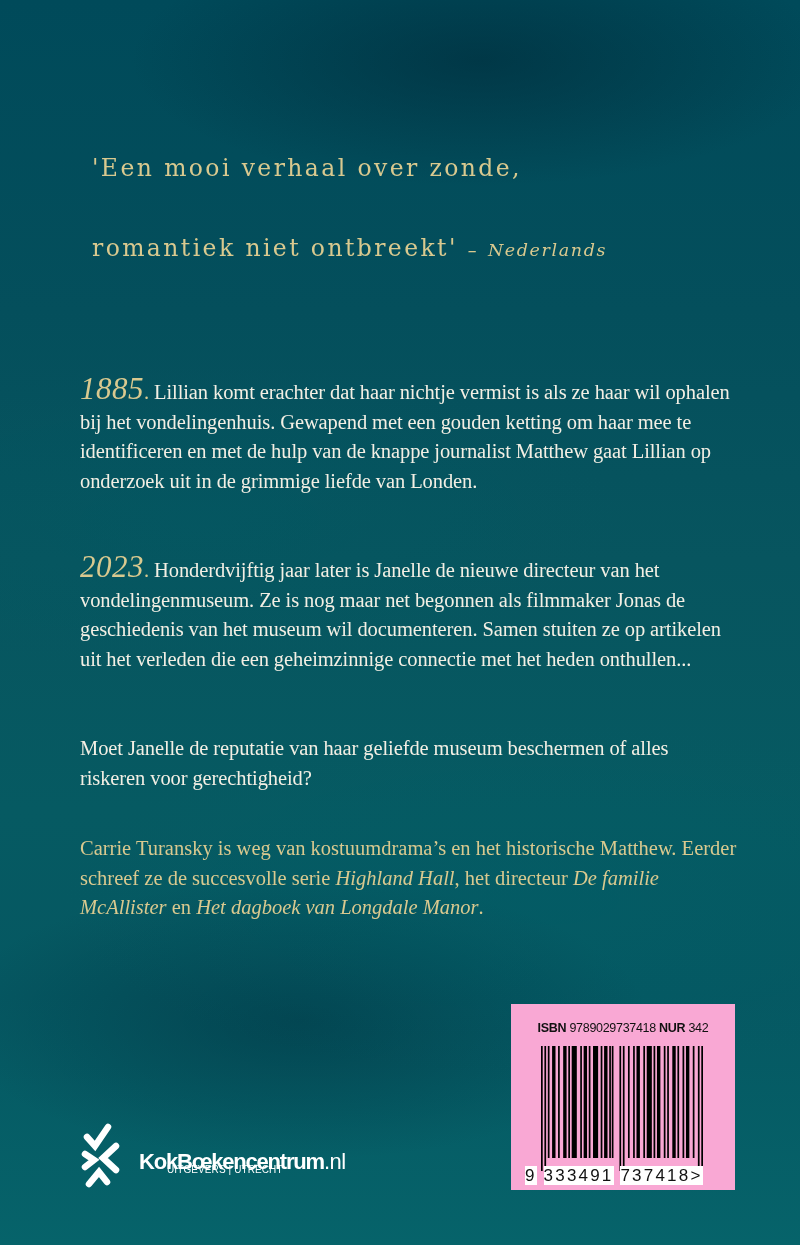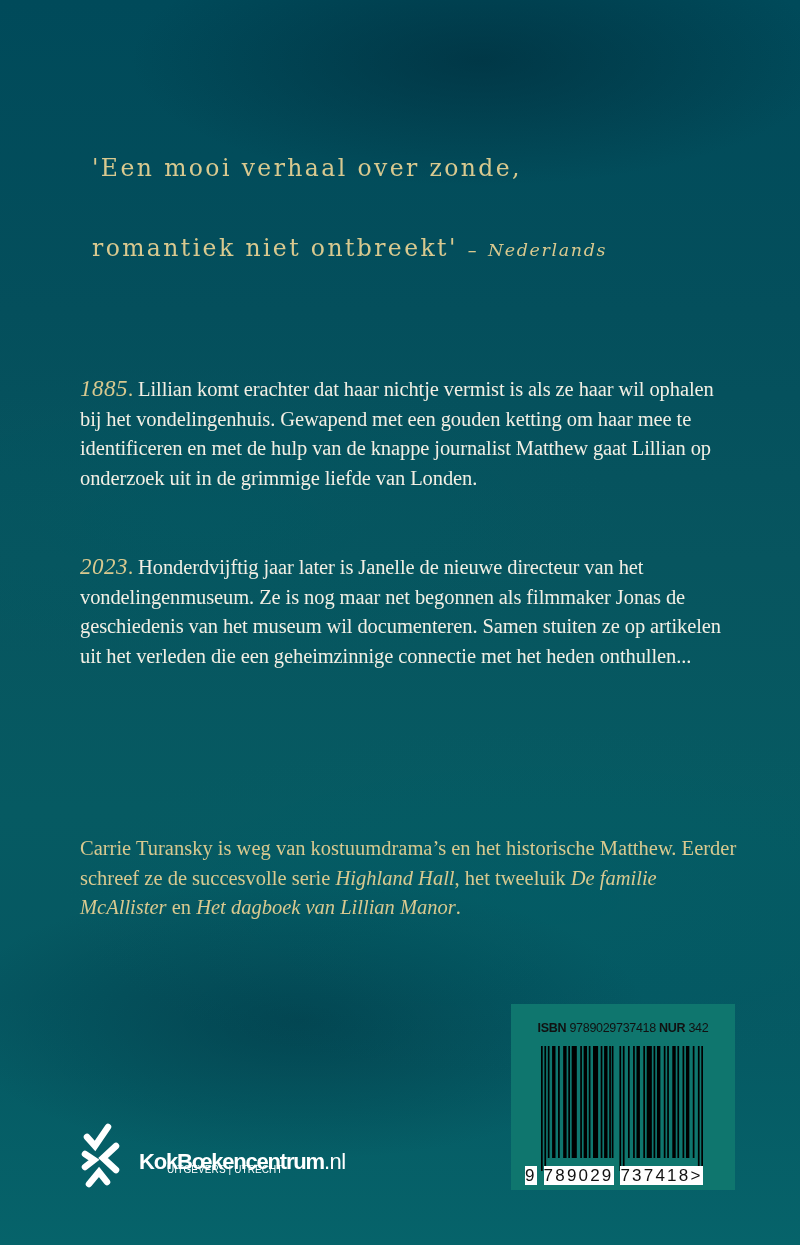--- a/index.html
+++ b/index.html
@@ -28,38 +28,38 @@
 
     .para {
       position: absolute; left: 80px; width: 650px;
       color: #f3efe4;
       font-family: "Liberation Serif", serif;
       font-size: 20.5px; line-height: 29.5px;
       letter-spacing: -0.1px;
     }
     .year {
       font-family: "Liberation Serif", serif; font-style: italic;
-      color: #d9c98f; font-size: 23px; letter-spacing: 0.5px;
+      color: #d9c98f; font-size: 31px; letter-spacing: 0.5px;
     }
     .year-dot { color: #d9c98f; }
     .p1 { top: 374px; }
     .p2 { top: 552px; }
     .p3 { top: 734px; }
 
     .author {
       position: absolute; left: 80px; top: 834px; width: 660px;
       color: #d9c98f;
       font-family: "Liberation Serif", serif;
       font-size: 20.5px; line-height: 29.5px;
     }
     .author i { font-style: italic; }
 
     .barcode-box {
       position: absolute; left: 511px; top: 1004px; width: 224px; height: 186px;
-      background: #0f766e;
+      background: #f9a8d4;
     }
     .isbn-line {
       position: absolute; top: 17px; left: 0; right: 0; text-align: center;
       font-family: "Liberation Sans", sans-serif; font-size: 12.5px; color: #111;
       letter-spacing: -0.3px;
     }
     .isbn-line b { font-weight: bold; }
     .bars {
       position: absolute; left: 30px; top: 42px; width: 162px; height: 125px;
     }
@@ -100,23 +100,26 @@
   </div>
 
   <div class="para p1">
     <span class="year">1885</span><span class="year-dot">.</span><span> Lillian komt erachter dat haar nichtje vermist is als ze haar wil ophalen bij het vondelingenhuis. Gewapend met een gouden ketting om haar mee te identificeren en met de hulp van de knappe journalist Matthew gaat Lillian op onderzoek uit in de grimmige liefde van Londen.</span>
   </div>
 
   <div class="para p2">
     <span class="year">2023</span><span class="year-dot">.</span><span> Honderdvijftig jaar later is Janelle de nieuwe directeur van het vondelingenmuseum. Ze is nog maar net begonnen als filmmaker Jonas de geschiedenis van het museum wil documenteren. Samen stuiten ze op artikelen uit het verleden die een geheimzinnige connectie met het heden onthullen...</span>
   </div>
 
+  <div class="para p3">
+    <span>Moet Janelle de reputatie van haar geliefde museum beschermen of alles riskeren voor gerechtigheid?</span>
+  </div>
 
   <div class="author">
-    <span>Carrie Turansky is weg van kostuumdrama’s en het historische Matthew. Eerder schreef ze de succesvolle serie </span><i>Highland Hall</i><span>, het tweeluik </span><i>De familie McAllister</i><span> en </span><i>Het dagboek van Lillian Manor</i><span>.</span>
+    <span>Carrie Turansky is weg van kostuumdrama’s en het historische Matthew. Eerder schreef ze de succesvolle serie </span><i>Highland Hall</i><span>, het directeur </span><i>De familie McAllister</i><span> en </span><i>Het dagboek van Longdale Manor</i><span>.</span>
   </div>
 
   <div class="barcode-box">
     <div class="isbn-line">
       <b>ISBN</b>
       <span>9789029737418</span>
       <b>NUR</b>
       <span>342</span>
     </div>
     <svg class="bars" viewBox="0 0 95 125" preserveAspectRatio="none">
@@ -152,21 +155,21 @@
         <rect x="80" y="0" width="1" height="112"></rect>
           <rect x="83" y="0" width="1" height="112"></rect>
         <rect x="85" y="0" width="2" height="112"></rect>
           <rect x="89" y="0" width="1" height="112"></rect>
         <rect x="92" y="0" width="1" height="125"></rect>
           <rect x="94" y="0" width="1" height="125"></rect>
       </g>
     </svg>
     <div class="digits">
       <span>9</span>
-      <span>789029</span>
+      <span>333491</span>
       <span>737418</span><span>&gt;</span>
     </div>
   </div>
 
   <div class="publisher">
     <svg class="pub-logo" viewBox="0 0 44 68">
       <g stroke="#ffffff" stroke-width="6.5" stroke-linecap="round" fill="none">
         <path d="M7 15 L15 24 L28 5"></path>
         <path d="M5 32 L14 38 L5 45"></path>
         <path d="M36 24 L23 36 L36 48"></path>

